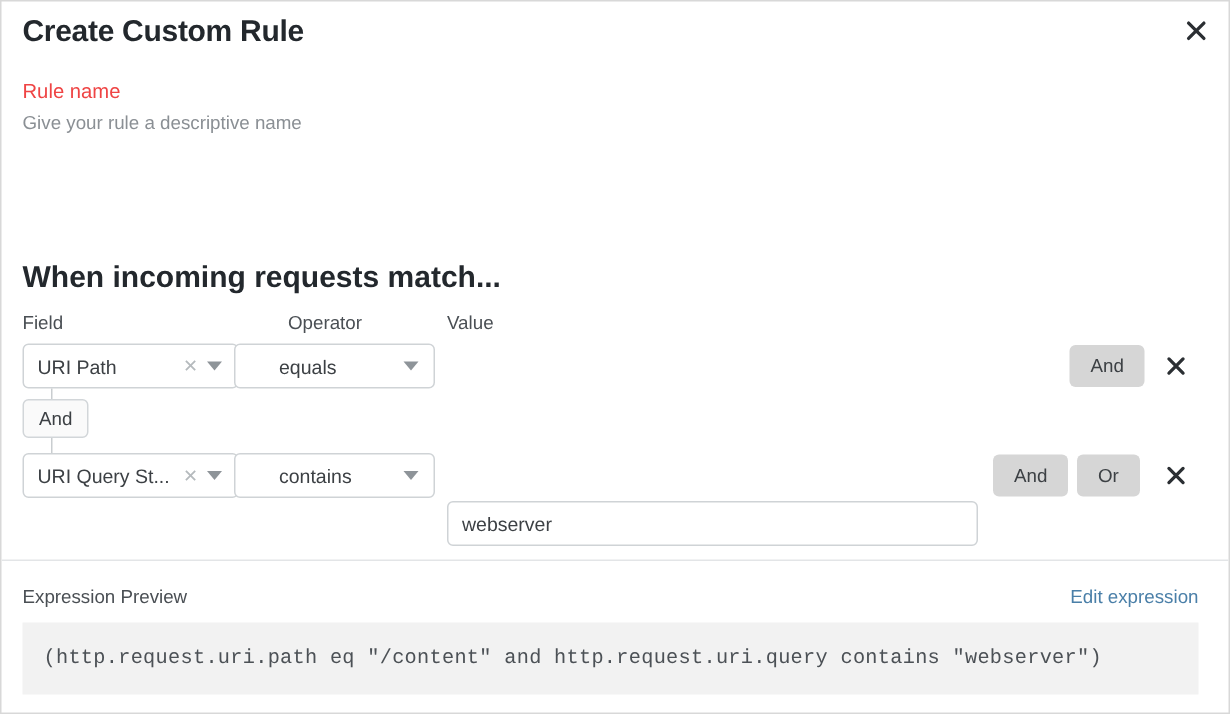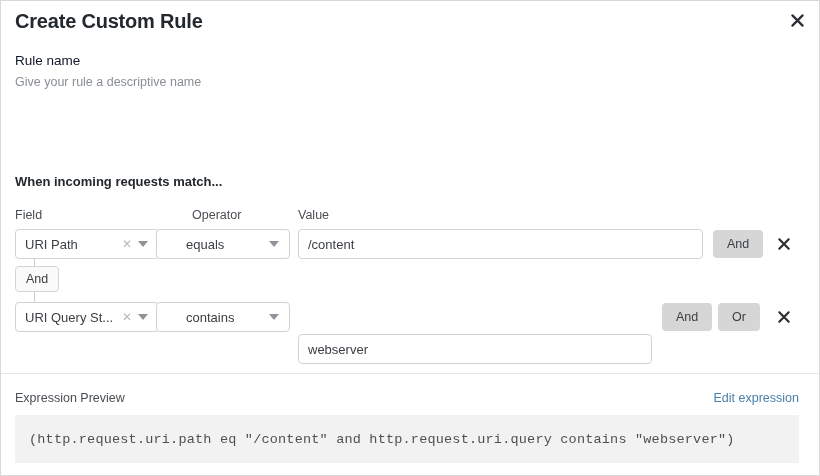--- a/index.html
+++ b/index.html
@@ -45,21 +45,21 @@
     background: transparent;
     border: none;
     padding: 0;
   }
   .close-btn svg { display: block; }
 
   
   .section-label {
     position: absolute;
     font-size: 13.5px;
-    color: #0f172a;
+    color: #ef4444;
   }
   .rule-name-label { left: 14px; top: 52px; }
   .rule-name-help {
     position: absolute;
     left: 14px;
     top: 74px;
     font-size: 12.5px;
     color: #8a8f94;
   }
   .rule-name-input {
@@ -77,21 +77,21 @@
     color: #3c4044;
     padding: 0 9px;
     outline: none;
   }
 
   
   .match-heading {
     position: absolute;
     left: 14px;
     top: 173px;
-    font-size: 13px;
+    font-size: 20px;
     font-weight: bold;
     color: #23282d;
   }
 
   
   .col-head {
     position: absolute;
     top: 207px;
     font-size: 12.5px;
     color: #4a4f54;
@@ -303,21 +303,20 @@
   <div class="cond-row row1">
     <div class="select-box field-select">
       <span class="select-text">URI Path</span>
       <span class="select-clear">✕</span>
       <span class="select-caret"></span>
     </div>
     <div class="select-box operator-select">
       <span class="select-text">equals</span>
       <span class="select-caret"></span>
     </div>
-    <input class="value-input v1" type="text" value="/content" style="">
     <button class="logic-btn and1">And</button>
     <button class="row-remove x1">
       <span>
         <svg width="14" height="14" viewBox="0 0 14 14">
           <path d="M2.3 2.3 L11.7 11.7 M11.7 2.3 L2.3 11.7" stroke="#2b2f33" stroke-width="2.2" stroke-linecap="round"></path>
         </svg>
       </span>
     </button>
   </div>
 

